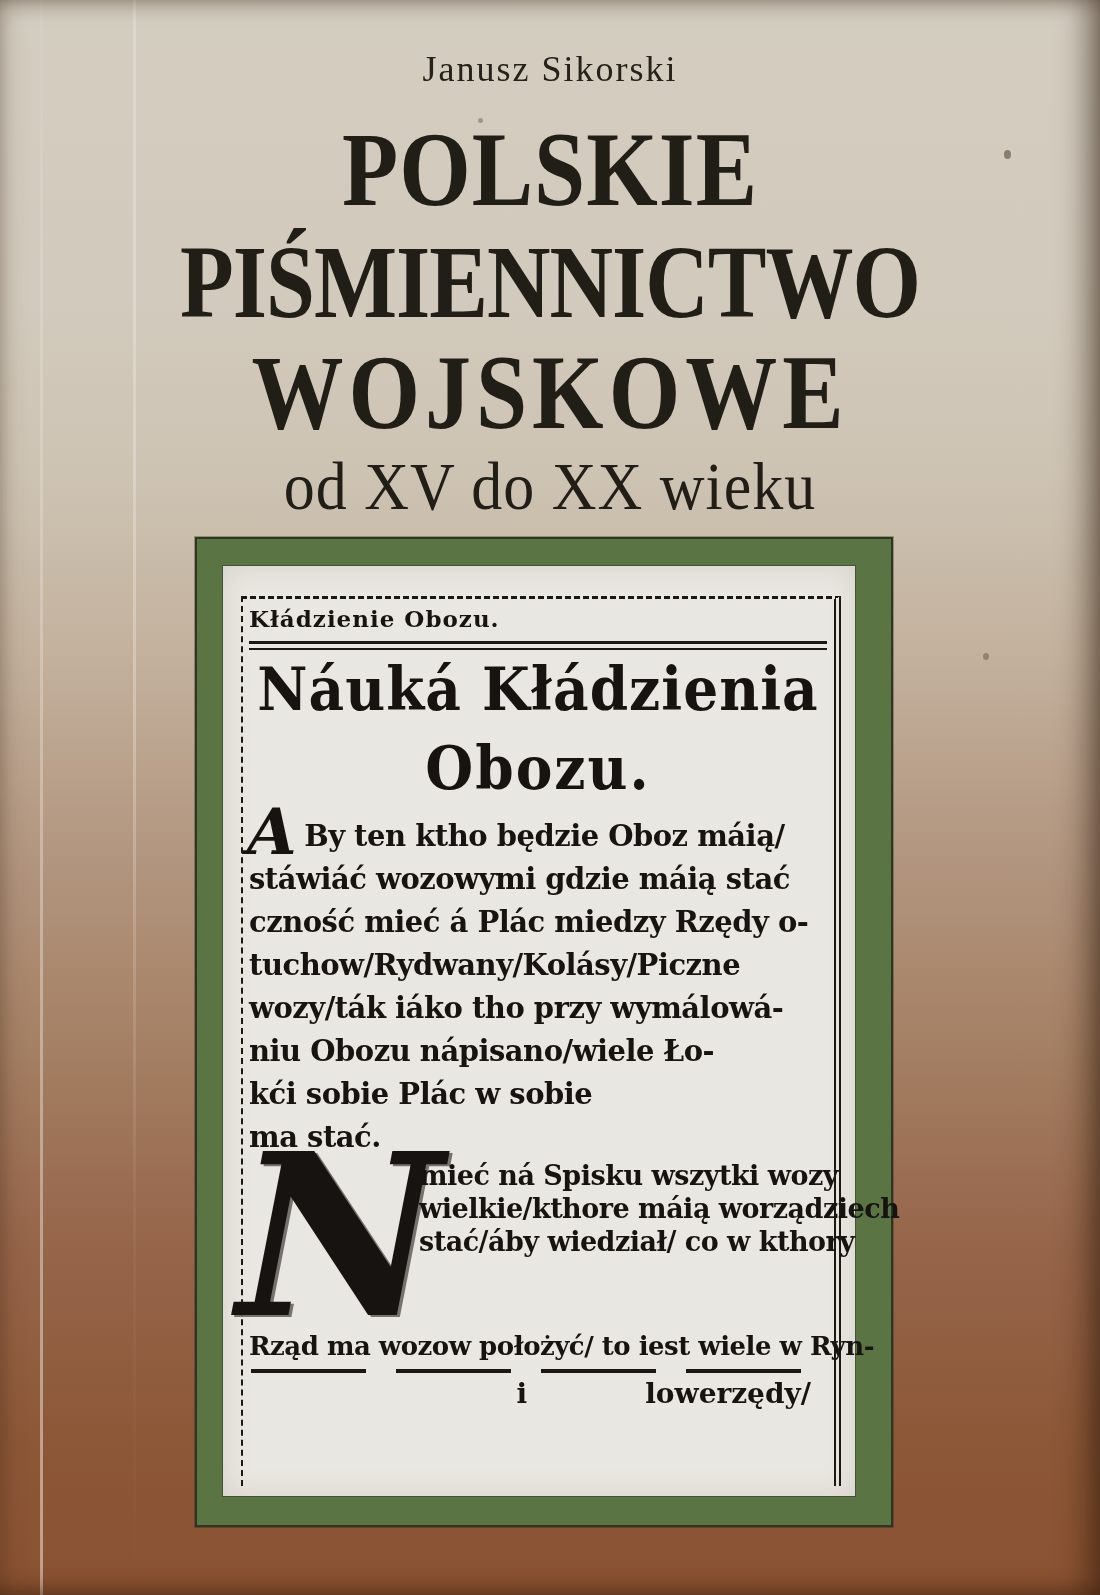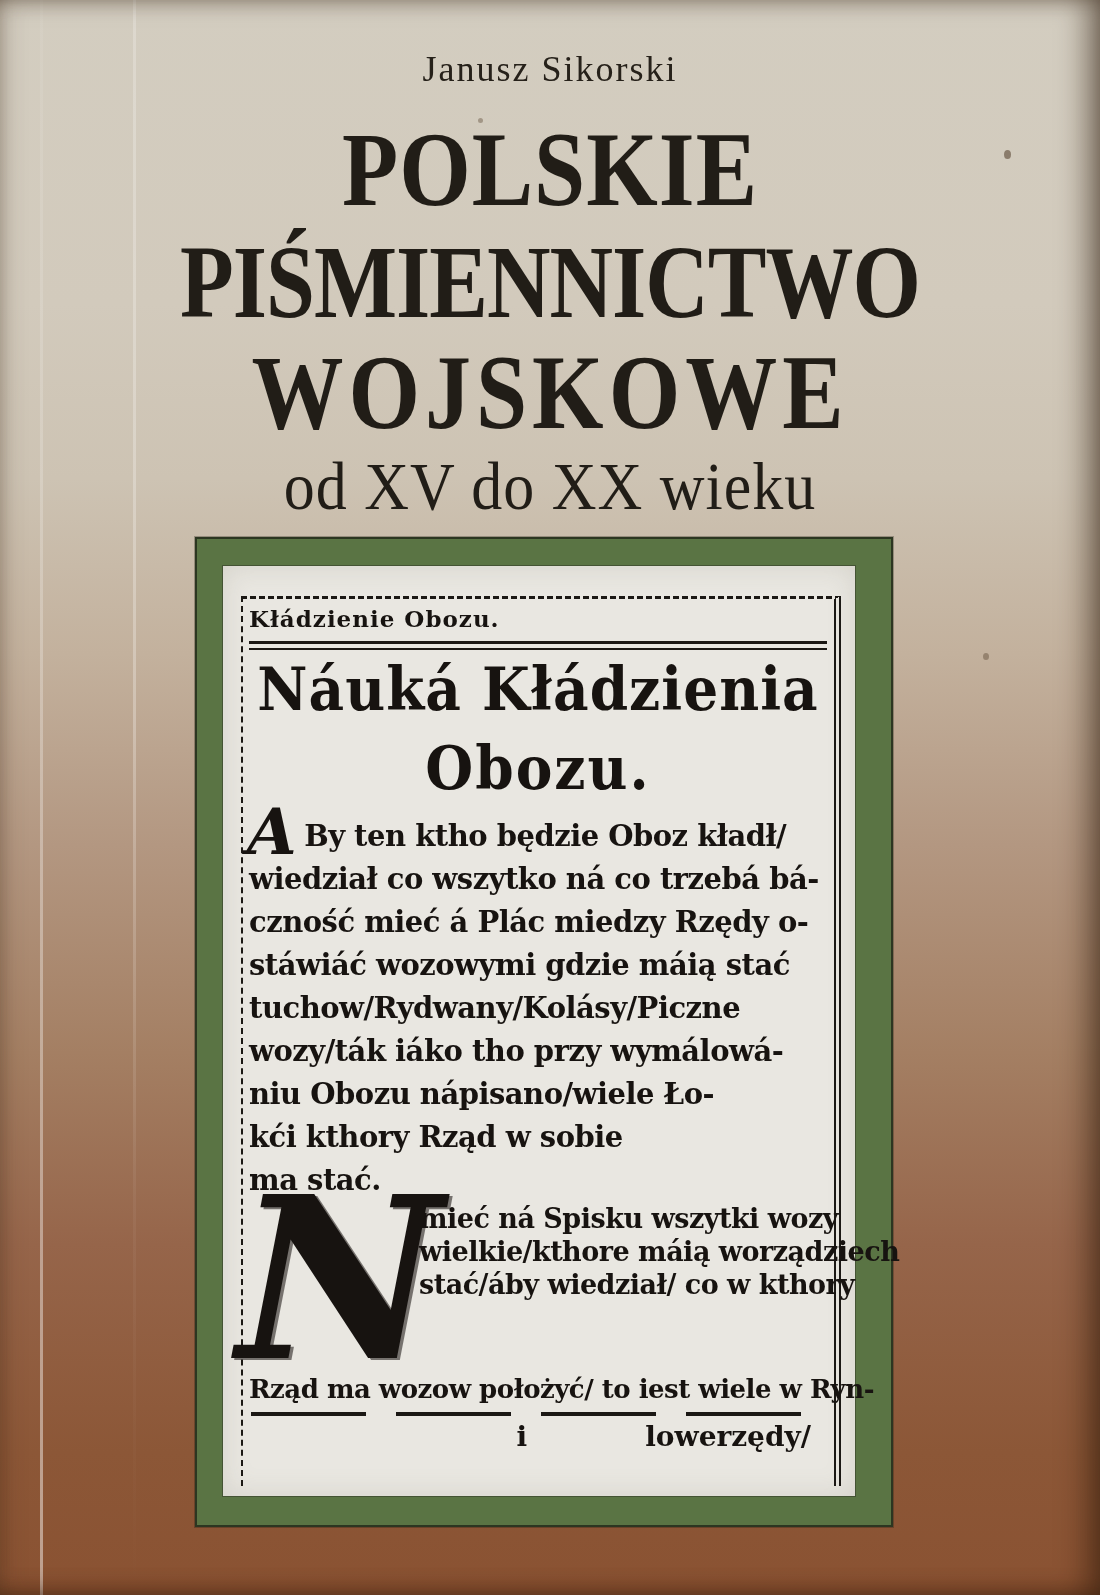--- a/index.html
+++ b/index.html
@@ -92,28 +92,27 @@
       <div class="print-border"></div>
       <div class="page-content">
 
         <div class="fax-header">Kłádzienie Obozu.</div>
         <div class="hrule"></div>
 
         <div class="fax-h1">Náuká Kłádzienia</div>
         <div class="fax-h2">Obozu.</div>
 
         <div class="p1">
-          <div class="bl"><span class="dropA">A</span><span>By ten ktho będzie Oboz kładł/</span></div>
-          <div class="bl">wiedział co wszytko ná co trzebá bá-</div>
+          <div class="bl"><span class="dropA">A</span><span>By ten ktho będzie Oboz máią/</span></div>
+          <div class="bl">stáwiáć wozowymi gdzie máią stać</div>
           <div class="bl">czność mieć á Plác miedzy Rzędy o-</div>
-          <div class="bl">stáwiáć wozowymi gdzie máią stać</div>
           <div class="bl">tuchow/Rydwany/Kolásy/Piczne</div>
           <div class="bl">wozy/ták iáko tho przy wymálowá-</div>
           <div class="bl c">niu Obozu nápisano/wiele Ło-</div>
-          <div class="bl c">kći kthory Rząd w sobie</div>
+          <div class="bl c">kći sobie Plác w sobie</div>
           <div class="bl c">ma stać.</div>
         </div>
 
         <div class="p2">
           <span class="dropN">N</span>
           <div class="sl">mieć ná Spisku wszytki wozy</div>
           <div class="sl">wielkie/kthore máią worządziech</div>
           <div class="sl">stać/áby wiedział/ co w kthory</div>
         </div>
 

